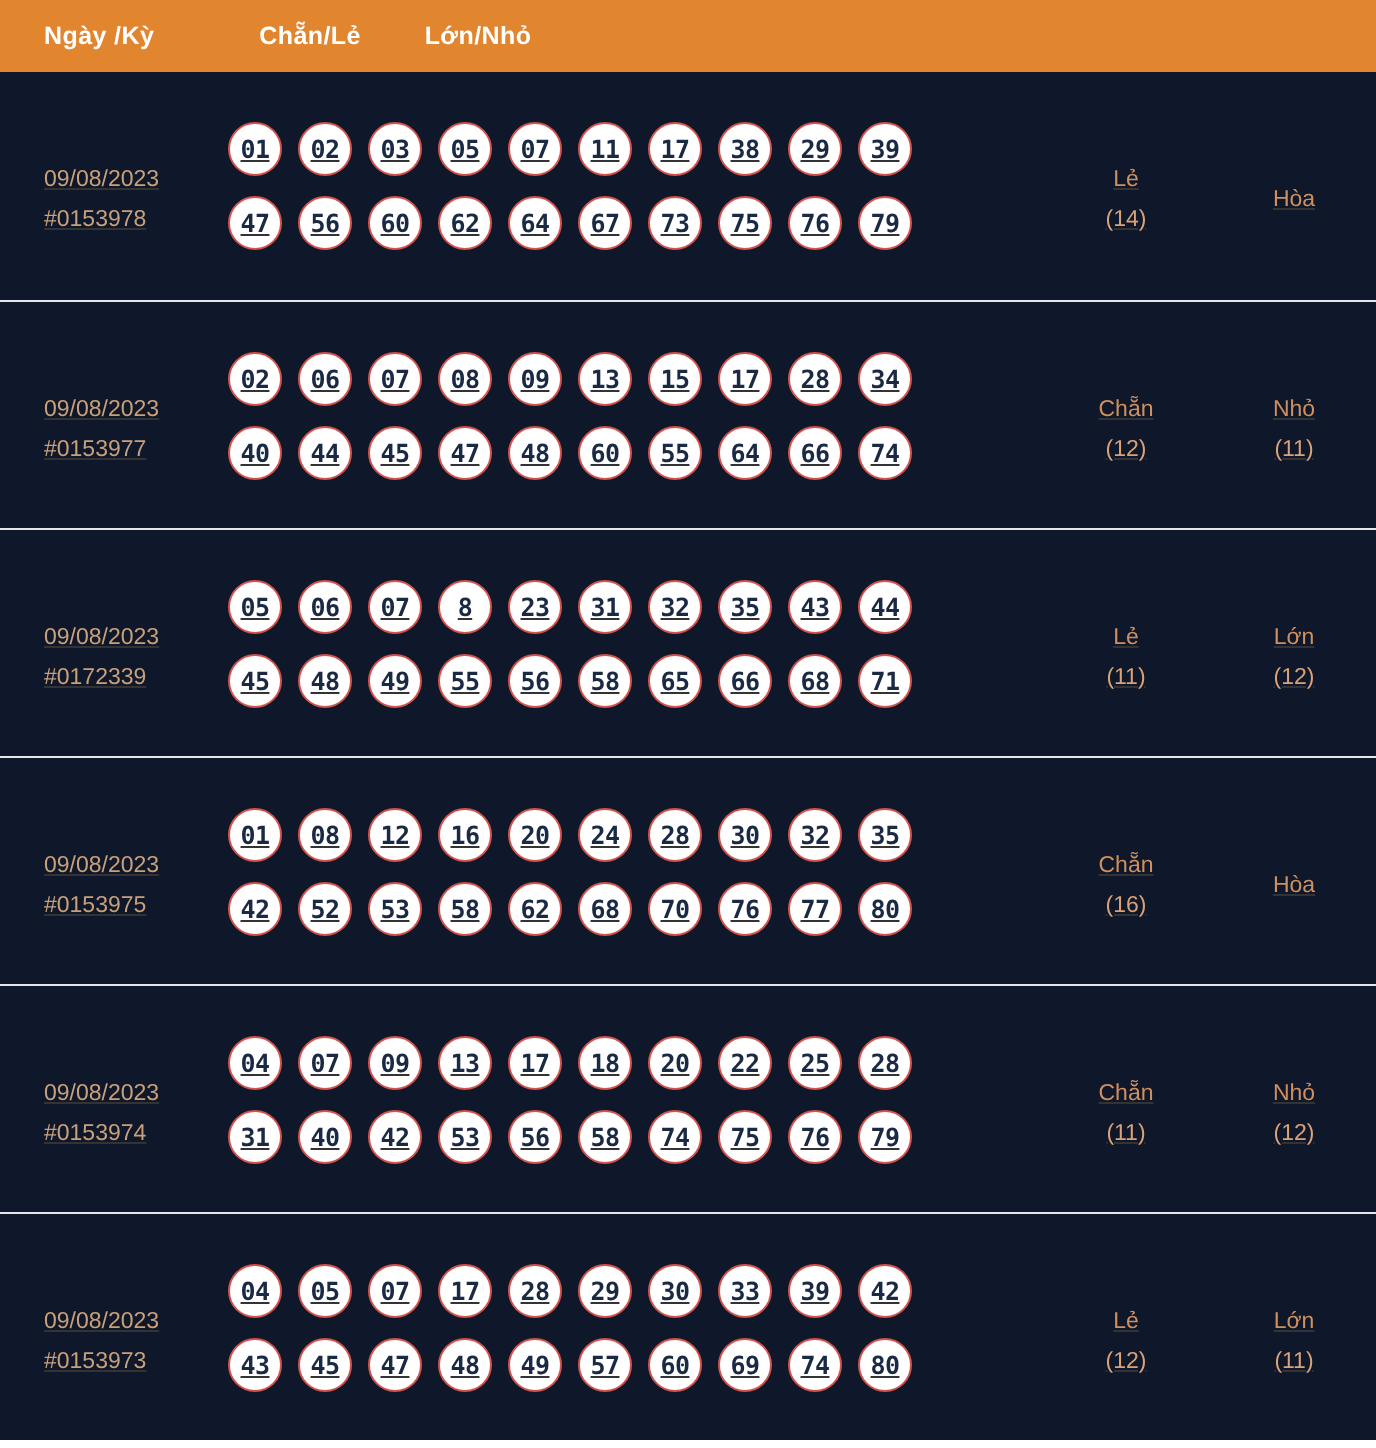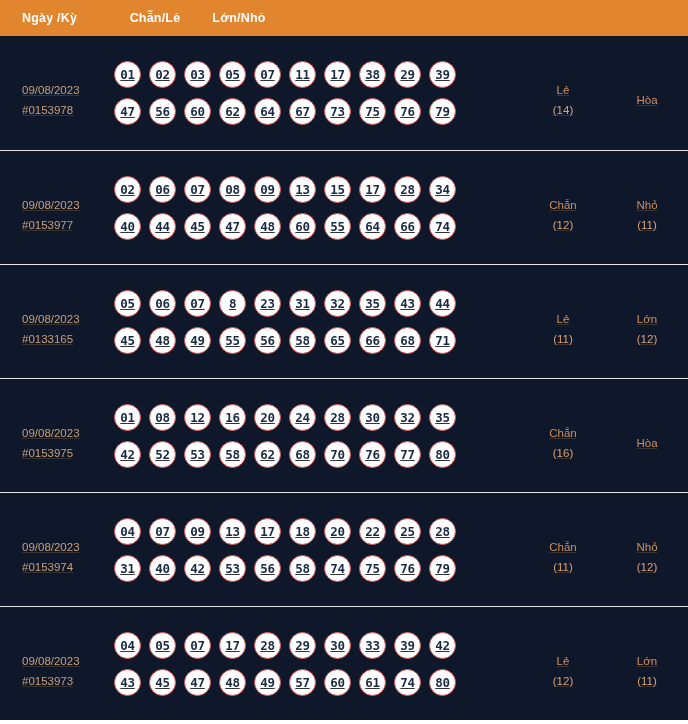--- a/index.html
+++ b/index.html
@@ -184,21 +184,21 @@
             <div class="ball">55</div>
             <div class="ball">64</div>
             <div class="ball">66</div>
             <div class="ball">74</div>
           </div>
         </div>
         <div class="cell-oe"><span>Chẵn</span><span class="count">(12)</span></div>
         <div class="cell-bs"><span>Nhỏ</span><span class="count">(11)</span></div>
       </div>
       <div class="row">
-        <div class="cell-date"><span>09/08/2023</span><span class="ticket">#0133165</span></div>
+        <div class="cell-date"><span>09/08/2023</span><span class="ticket">#0172339</span></div>
         <div class="cell-balls">
           <div class="ball-line">
             <div class="ball">05</div>
             <div class="ball">06</div>
             <div class="ball">07</div>
             <div class="ball">8</div>
             <div class="ball">23</div>
             <div class="ball">31</div>
             <div class="ball">32</div>
             <div class="ball">35</div>
@@ -299,21 +299,21 @@
             <div class="ball">42</div>
           </div>
           <div class="ball-line">
             <div class="ball">43</div>
             <div class="ball">45</div>
             <div class="ball">47</div>
             <div class="ball">48</div>
             <div class="ball">49</div>
             <div class="ball">57</div>
             <div class="ball">60</div>
-            <div class="ball">61</div>
+            <div class="ball">69</div>
             <div class="ball">74</div>
             <div class="ball">80</div>
           </div>
         </div>
         <div class="cell-oe"><span>Lẻ</span><span class="count">(12)</span></div>
         <div class="cell-bs"><span>Lớn</span><span class="count">(11)</span></div>
       </div>
     </div>
 
 </div>

